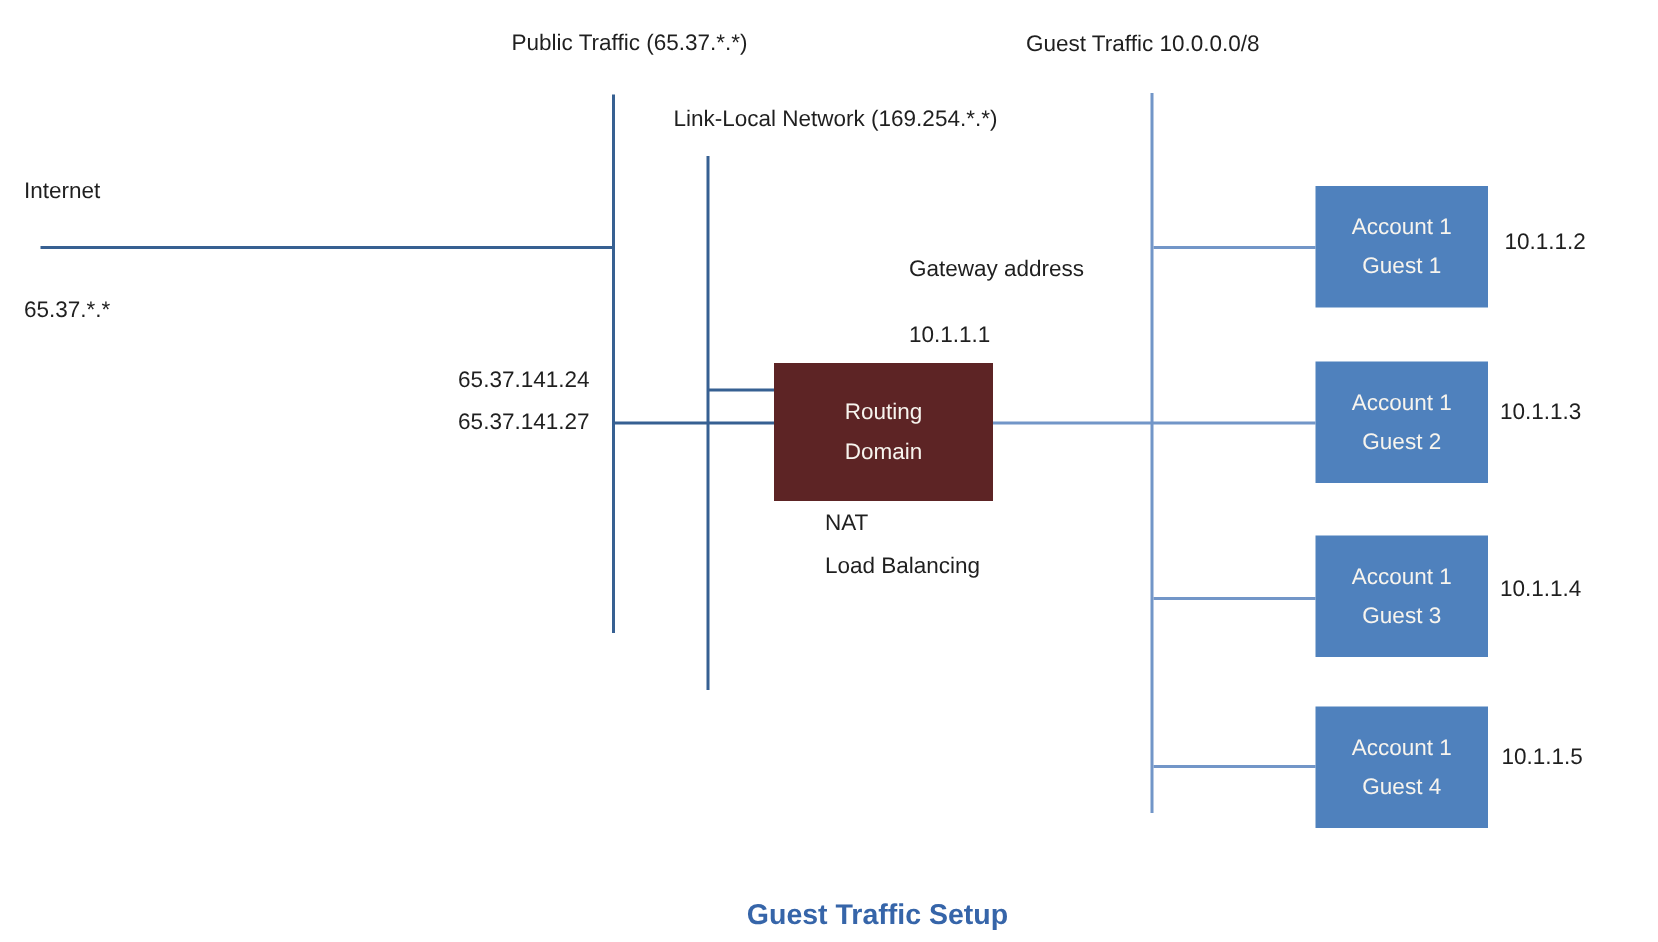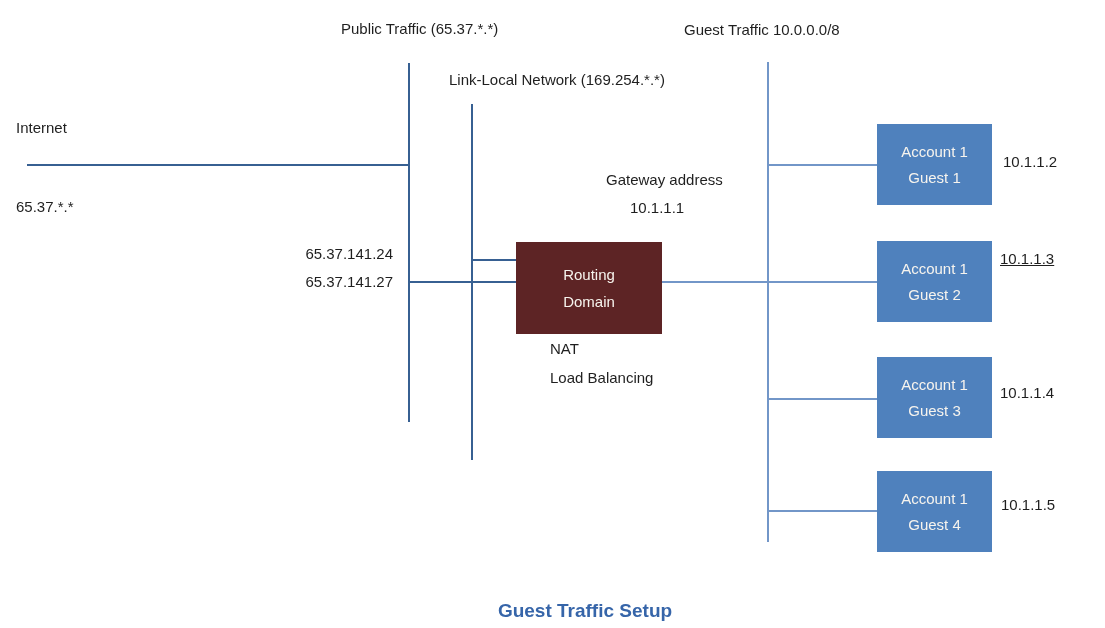--- a/index.html
+++ b/index.html
@@ -58,21 +58,21 @@
   <div class="lbl" style="left:314px;top:19px;margin-left:27px;">Public Traffic (65.37.*.*)</div>
   <div class="lbl" style="left:684px;top:20px;">Guest Traffic 10.0.0.0/8</div>
   <div class="lbl" style="left:449px;top:70px;text-align:right;">Link-Local Network (169.254.*.*)</div>
 
   <div class="lbl" style="left:16px;top:118px;">Internet</div>
   <div class="lbl" style="left:16px;top:197px;">65.37.*.*</div>
   <div class="lbl right" style="left:280px;top:244px;width:113px;">65.37.141.24</div>
   <div class="lbl right" style="left:280px;top:272px;width:113px;">65.37.141.27</div>
 
   <div class="lbl" style="left:606px;top:170px;">Gateway address</div>
-  <div class="lbl" style="left:606px;top:198px;margin-left:24px;">10.1.1.1</div>
+  <div class="lbl" style="left:606px;top:214px;">10.1.1.1</div>
   <div class="lbl" style="left:550px;top:339px;">NAT</div>
   <div class="lbl" style="left:550px;top:368px;">Load Balancing</div>
 
   <div class="hline" style="left:27px;top:164px;width:382px;"></div>
   <div class="vline" style="left:408px;top:63px;height:359px;"></div>
   <div class="vline" style="left:471px;top:104px;height:356px;"></div>
   <div class="hline" style="left:472px;top:259px;width:44px;"></div>
   <div class="hline" style="left:409px;top:281px;width:107px;"></div>
 
   <div class="vline light" style="left:767px;top:62px;height:480px;"></div>
@@ -97,19 +97,19 @@
   <div class="node guest" style="top:357px;">
     <span>Account 1</span>
     <span>Guest 3</span>
   </div>
   <div class="node guest" style="top:471px;">
     <span>Account 1</span>
     <span>Guest 4</span>
   </div>
 
   <div class="lbl" style="left:1003px;top:152px;">10.1.1.2</div>
-  <div class="lbl" style="left:1000px;top:249px;text-decoration:underline;">10.1.1.3</div>
+  <div class="lbl" style="left:1000px;top:265px;">10.1.1.3</div>
   <div class="lbl" style="left:1000px;top:383px;">10.1.1.4</div>
   <div class="lbl" style="left:1001px;top:495px;">10.1.1.5</div>
 
   <div class="caption">Guest Traffic Setup</div>
 
 </div>
 
 </body></html>

